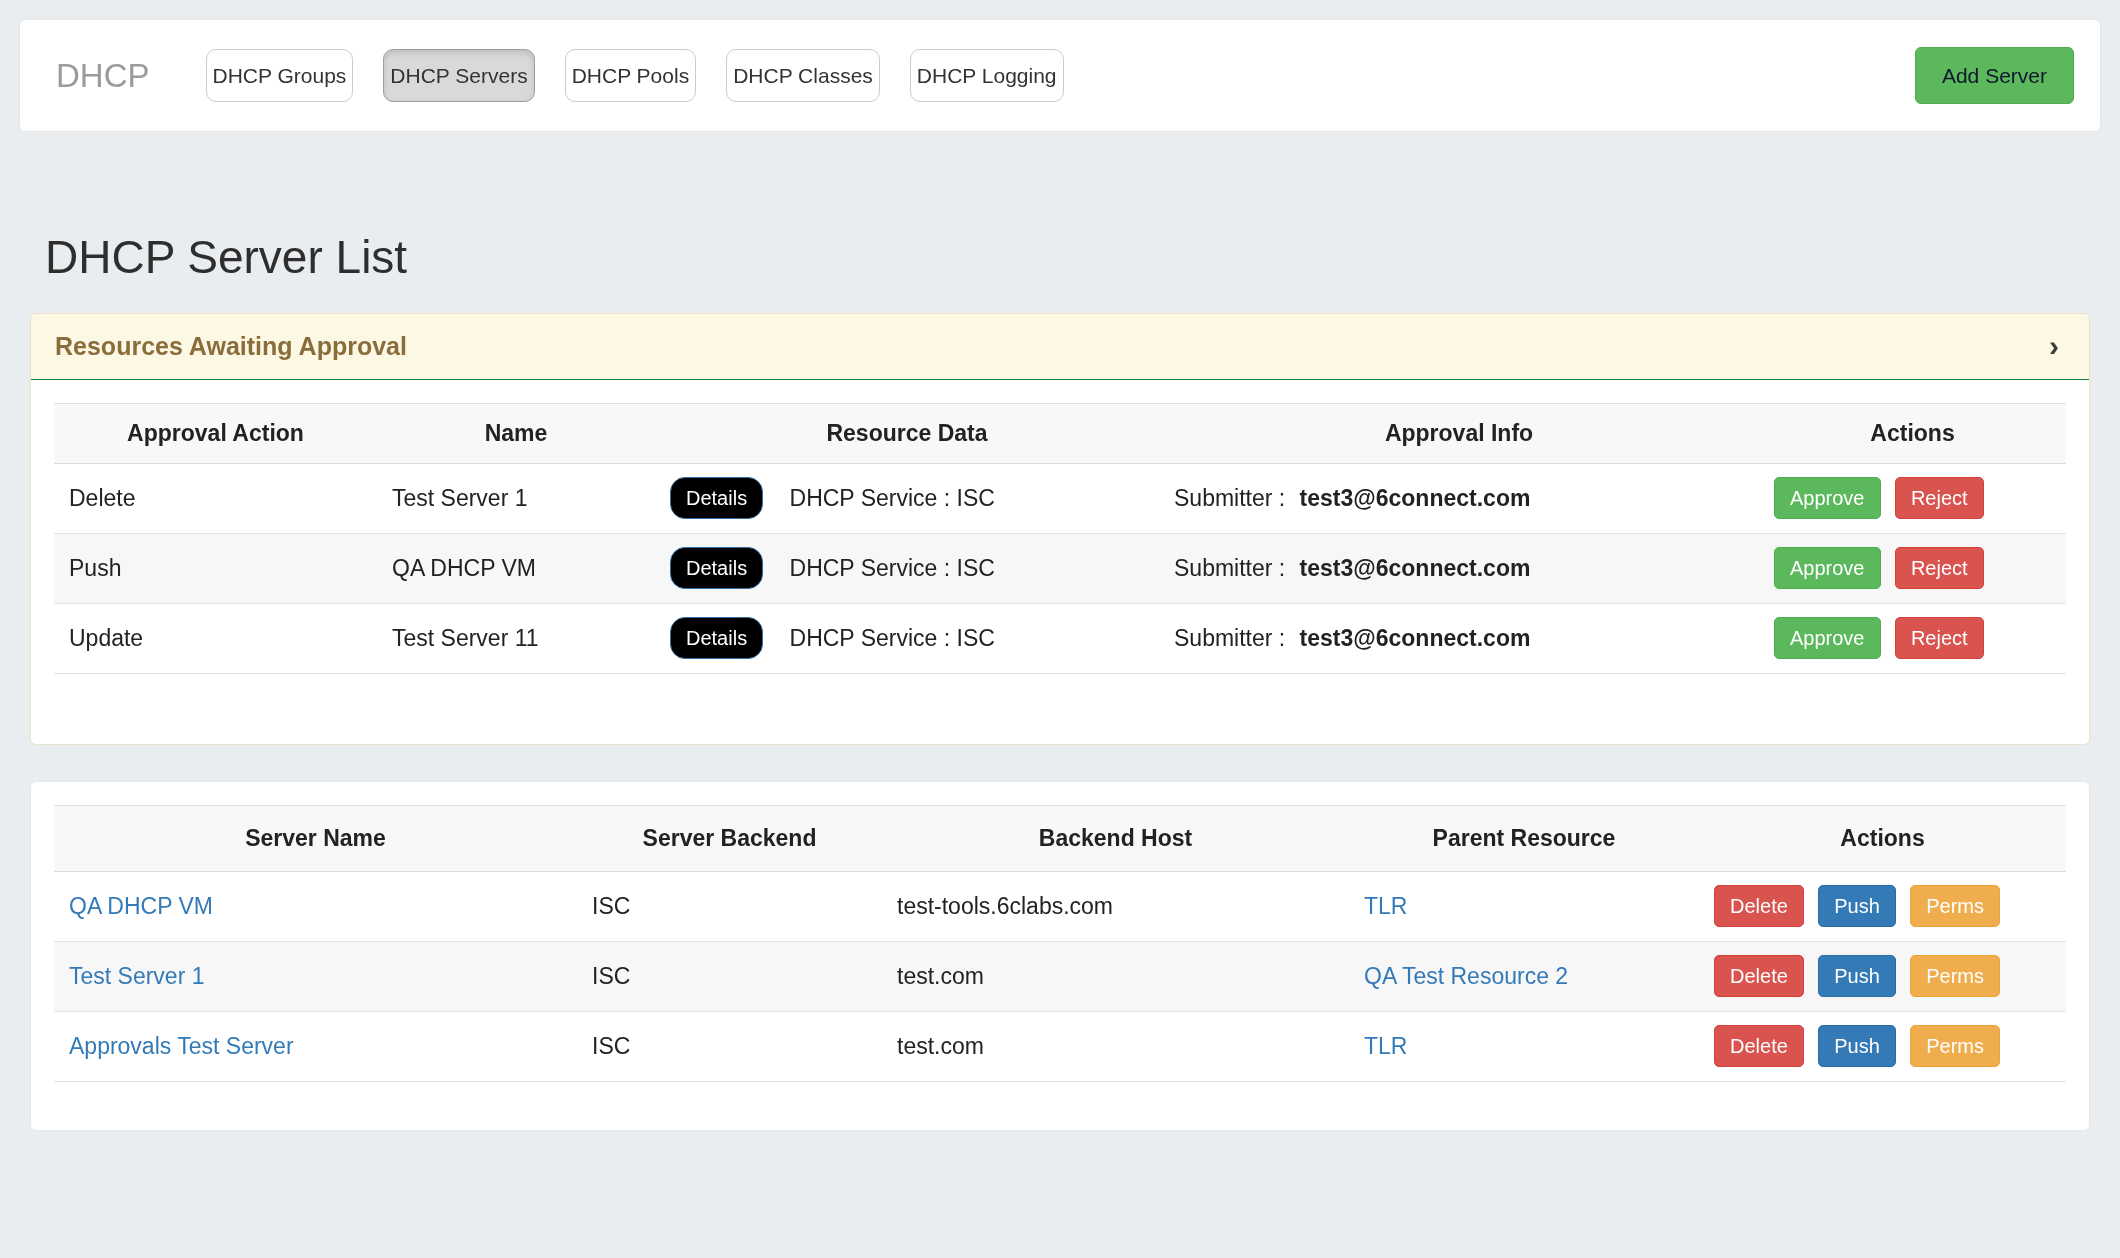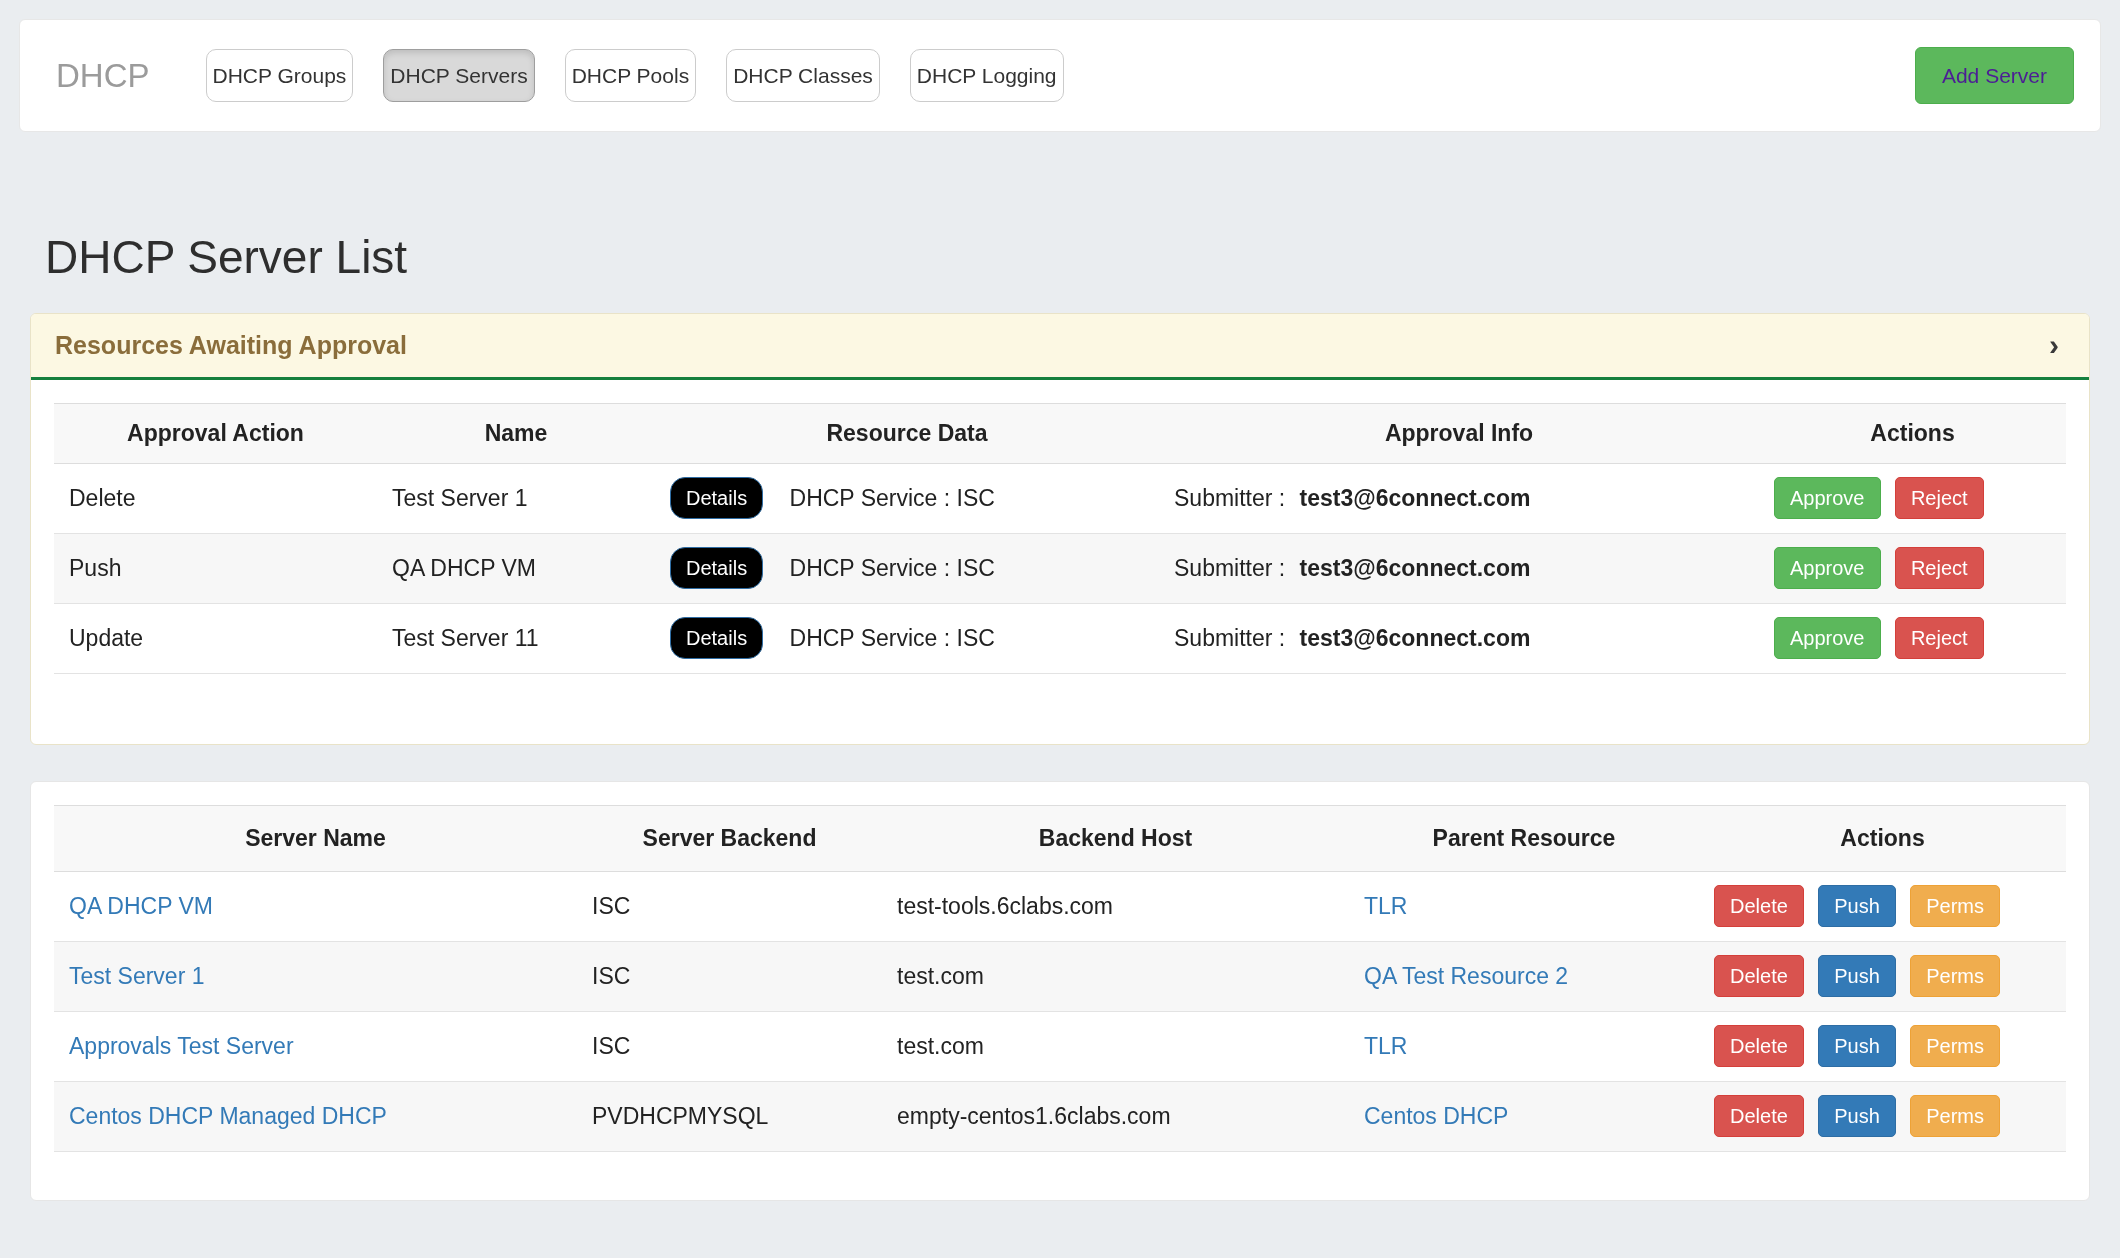--- a/index.html
+++ b/index.html
@@ -42,21 +42,21 @@
   }
   .tab-btn.active {
     background: #d9d9d9;
     border-color: #9e9e9e;
     box-shadow: inset 0 3px 6px rgba(0,0,0,0.13);
   }
   .add-btn {
     margin-left: auto;
     font-family: inherit;
     font-size: 21px;
-    color: #4c1d95;
+    color: #0f172a;
     background: #5cb85c;
     border: 1px solid #4cae4c;
     border-radius: 6px;
     padding: 17px 26px;
     cursor: pointer;
     line-height: 1;
   }
 
   
   .page-title {
@@ -77,21 +77,21 @@
   .panel-servers  { border: 1px solid #e6e6e6; margin-top: 36px; }
   .panel-heading {
     background: #fcf8e3;
     color: #8a6d3b;
     font-weight: bold;
     font-size: 25px;
     height: 66px;
     display: flex;
     align-items: center;
     padding: 0 30px 0 24px;
-    border-bottom: 3px solid #15803d;
+    border-bottom: 1px solid #15803d;
     border-radius: 5px 5px 0 0;
     cursor: pointer;
   }
   .chevron {
     margin-left: auto;
     color: #3a3a3a;
     font-size: 30px;
     font-weight: bold;
     line-height: 1;
   }
@@ -304,31 +304,16 @@
           <td>test.com</td>
           <td>
             <a class="cell-link">TLR</a>
           </td>
           <td>
             <button class="btn btn-delete">Delete</button>
             <button class="btn btn-push">Push</button>
             <button class="btn btn-perms">Perms</button>
           </td>
         </tr>
-        <tr>
-          <td>
-            <a class="cell-link">Centos DHCP Managed DHCP</a>
-          </td>
-          <td>PVDHCPMYSQL</td>
-          <td>empty-centos1.6clabs.com</td>
-          <td>
-            <a class="cell-link">Centos DHCP</a>
-          </td>
-          <td>
-            <button class="btn btn-delete">Delete</button>
-            <button class="btn btn-push">Push</button>
-            <button class="btn btn-perms">Perms</button>
-          </td>
-        </tr>
       </tbody>
     </table>
   </div>
 </div>
 
 </body></html>

